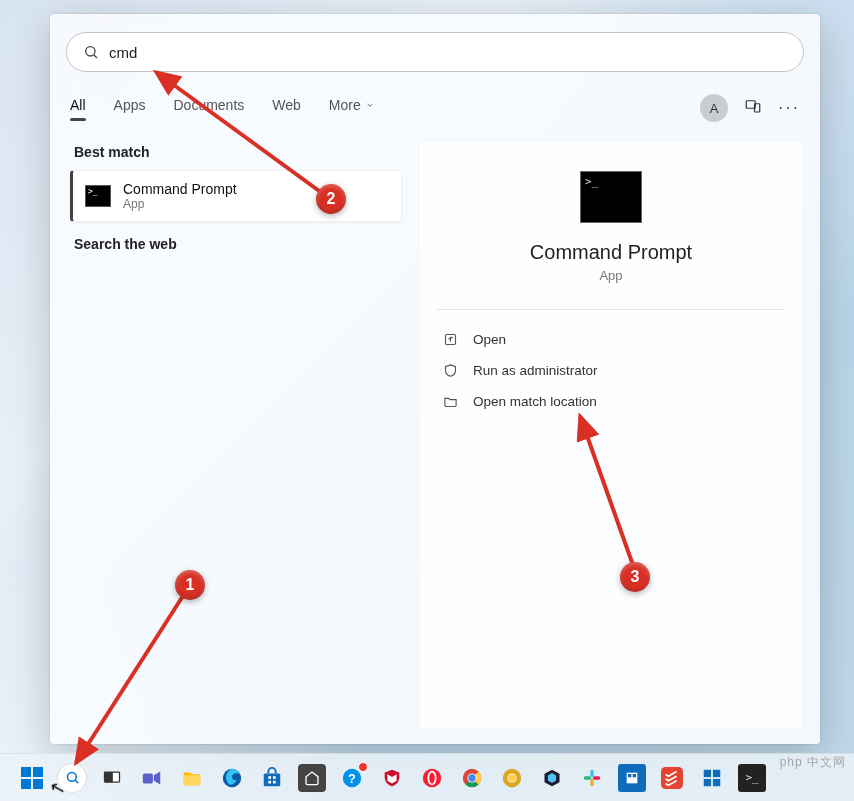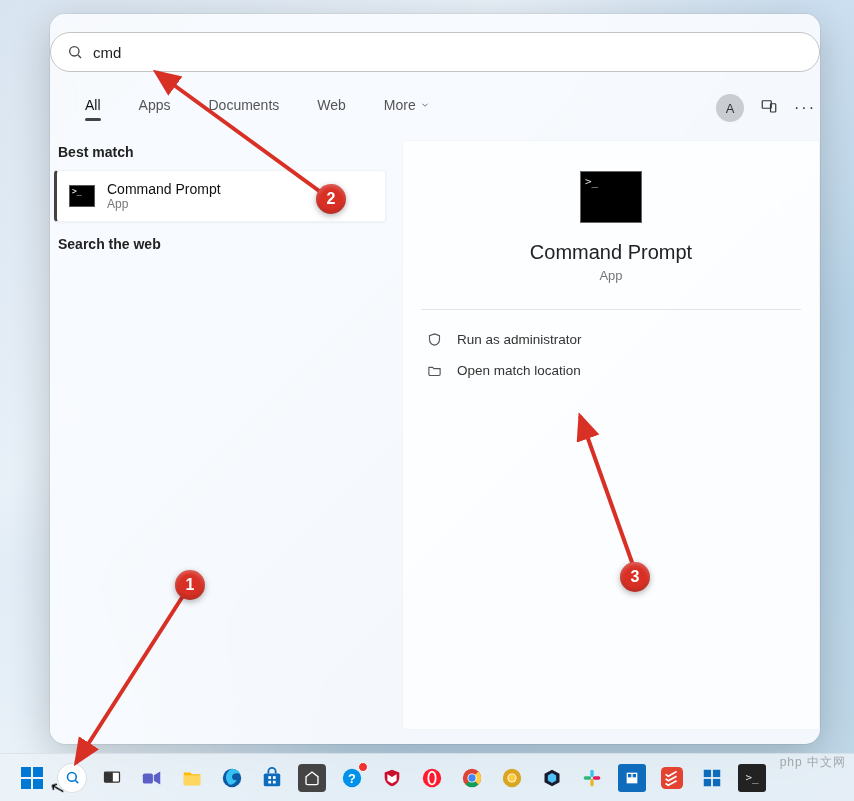--- a/index.html
+++ b/index.html
@@ -1,25 +1,25 @@
 <!DOCTYPE html>
 <html><head>
 <meta charset="utf-8">
 <style>
   * { box-sizing: border-box; margin: 0; padding: 0; font-family: "Segoe UI", sans-serif; }
   body { width: 854px; height: 801px; background: linear-gradient(135deg, #d8e4f0 0%, #e8f0f8 30%, #b8d4e8 70%, #c0d8e8 100%); position: relative; overflow: hidden; }
   body::before { content:""; position:absolute; inset:0; background:
     radial-gradient(ellipse 600px 400px at 0% 100%, rgba(255,255,255,.6), transparent 60%),
     radial-gradient(ellipse 500px 500px at 100% 0%, rgba(200,220,240,.5), transparent 60%); }
-  .start-panel { position: absolute; left: 50px; top: 14px; width: 770px; height: 730px; background: rgba(248,251,254,.92); backdrop-filter: blur(20px); border-radius: 15px; box-shadow: 0 10px 40px rgba(0,0,0,.2), 0 0 0 1px rgba(0,0,0,.05); padding: 18px 0; }
+  .start-panel { position: absolute; left: 50px; top: 14px; width: 770px; height: 730px; background: rgba(248,251,254,.92); backdrop-filter: blur(20px); border-radius: 4px; box-shadow: 0 10px 40px rgba(0,0,0,.2), 0 0 0 1px rgba(0,0,0,.05); padding: 18px 16px; }
   .search-box { display:flex; align-items:center; width: 100%; height: 40px; background: #fff; border: 1px solid #c4c4c4; border-radius: 20px; padding: 0 16px; }
   .search-box span.icon { color:#444; margin-right:10px; display:flex; }
   .search-box input { flex:1; border:none; outline:none; font-size:15px; color:#222; background:transparent; }
   .header-row { display:flex; align-items:center; justify-content:space-between; margin-top: 22px; padding: 0 4px; }
-  .tabs { display:flex; gap: 38px; font-size:14px; color:#555;margin-left:31px; }
+  .tabs { display:flex; gap: 28px; font-size:14px; color:#555; }
   .tab { cursor:pointer; padding-bottom:6px; position:relative; display:flex; align-items:center; gap:4px; }
   .tab.active { color:#111; font-weight:500; }
   .tab.active::after { content:""; position:absolute; left:0; right:0; bottom:-2px; height:3px; background:#444; border-radius:2px; }
   .header-actions { display:flex; align-items:center; gap:16px; color:#333; }
   .avatar { width:28px; height:28px; border-radius:50%; background:#c9cdd1; display:flex; align-items:center; justify-content:center; font-size:13px; color:#333; }
   .content { display:flex; margin-top: 18px; gap: 12px; height: 590px; }
   .left-col { flex: 0 0 340px; padding: 0 4px; }
   .right-col { flex:1; background: rgba(255,255,255,.7); border-radius:4px; border:1px solid rgba(0,0,0,.04); padding: 22px 18px; display:flex; flex-direction:column; align-items:center; }
   .section-title { font-size:14px; font-weight:600; color:#222; margin: 4px 0 10px 4px; }
   .best-match { display:flex; align-items:center; gap:12px; background:#fff; border:1px solid rgba(0,0,0,.05); border-left:3px solid #444; border-radius:4px; padding: 10px 12px; box-shadow:0 1px 3px rgba(0,0,0,.05); }
@@ -106,20 +106,30 @@
 
     <div class="right-col">
       <div class="cmd-icon-lg"></div>
       <div class="app-title">Command Prompt</div>
       <div class="app-sub">App</div>
       <div class="divider"></div>
       <div class="actions">
         <div class="action">
           <span class="ic">
               <svg width="15" height="15" viewBox="0 0 24 24" fill="none" stroke="currentColor" stroke-width="1.8">
+                <rect x="4" y="4" width="16" height="16" rx="2"></rect>
+                <polyline points="9 12 12 9 12 15"></polyline>
+                <line x1="12" y1="9" x2="16" y2="9"></line>
+              </svg>
+            </span>
+          <span>Open</span>
+        </div>
+        <div class="action">
+          <span class="ic">
+              <svg width="15" height="15" viewBox="0 0 24 24" fill="none" stroke="currentColor" stroke-width="1.8">
                 <path d="M12 3l8 3v5c0 5-3.5 9-8 10-4.5-1-8-5-8-10V6z"></path>
               </svg>
             </span>
           <span>Run as administrator</span>
         </div>
         <div class="action">
           <span class="ic">
               <svg width="15" height="15" viewBox="0 0 24 24" fill="none" stroke="currentColor" stroke-width="1.8">
                 <path d="M3 7h6l2 2h10v9a2 2 0 0 1-2 2H5a2 2 0 0 1-2-2z"></path>
               </svg>

